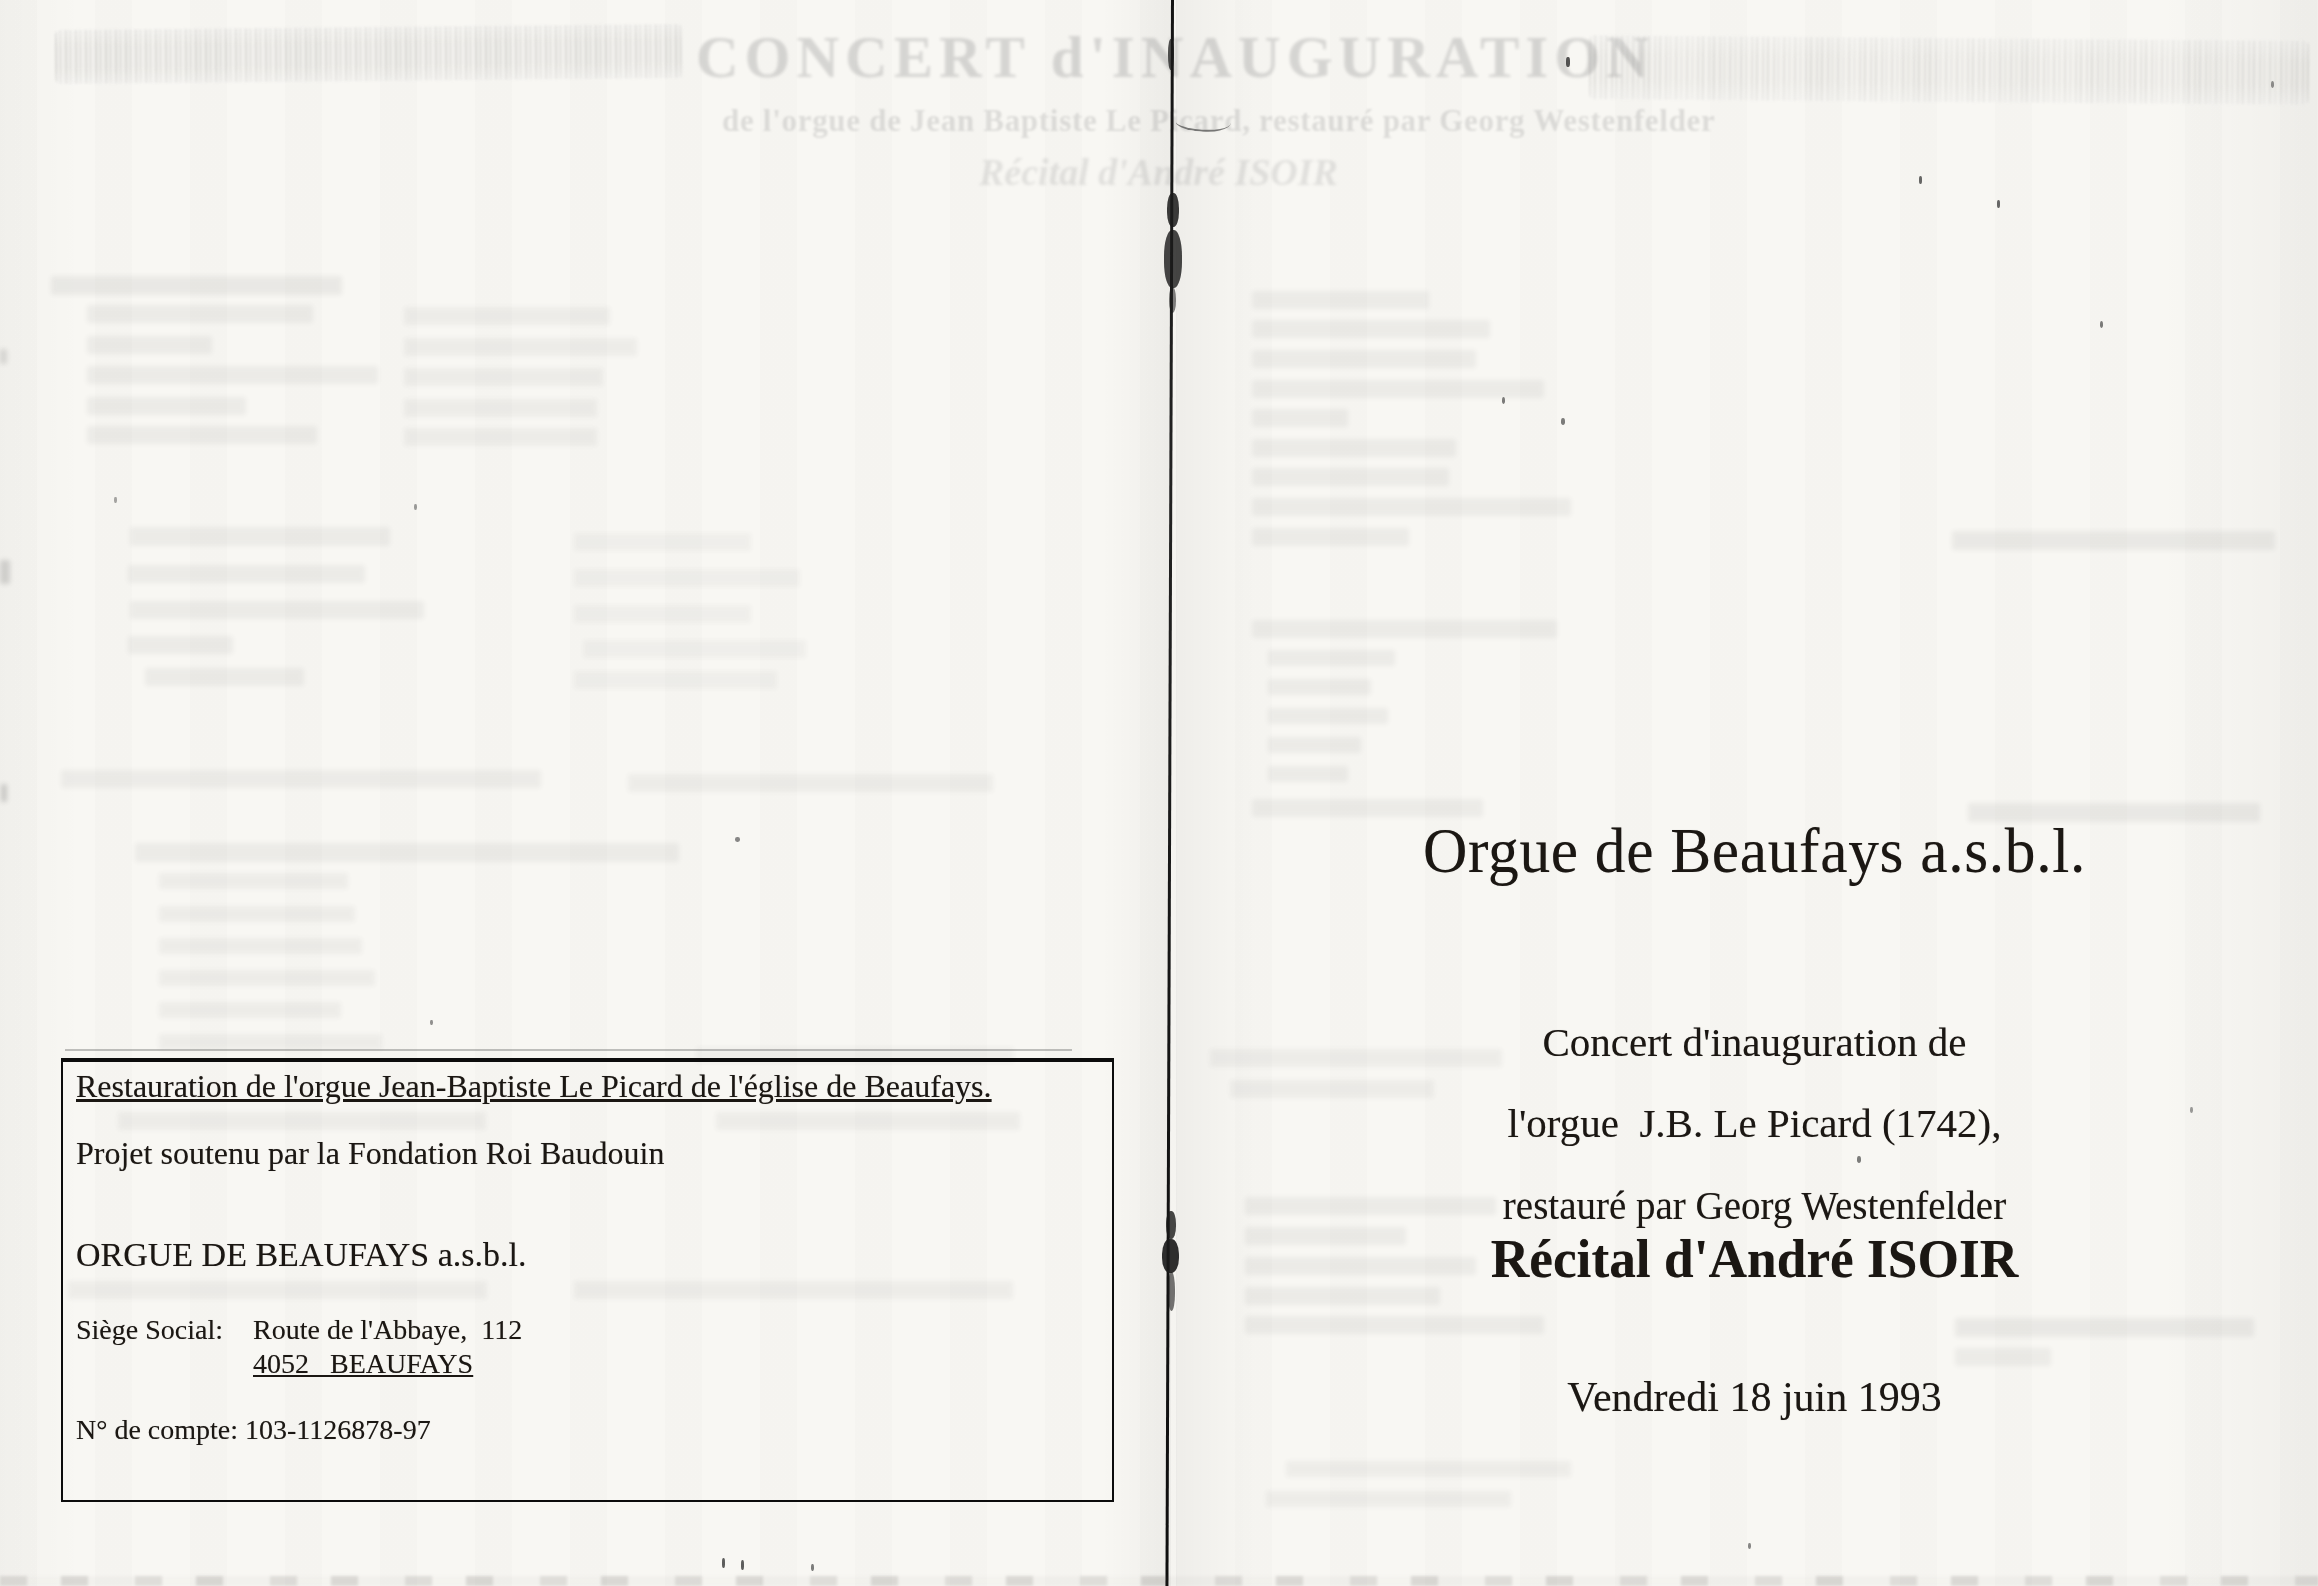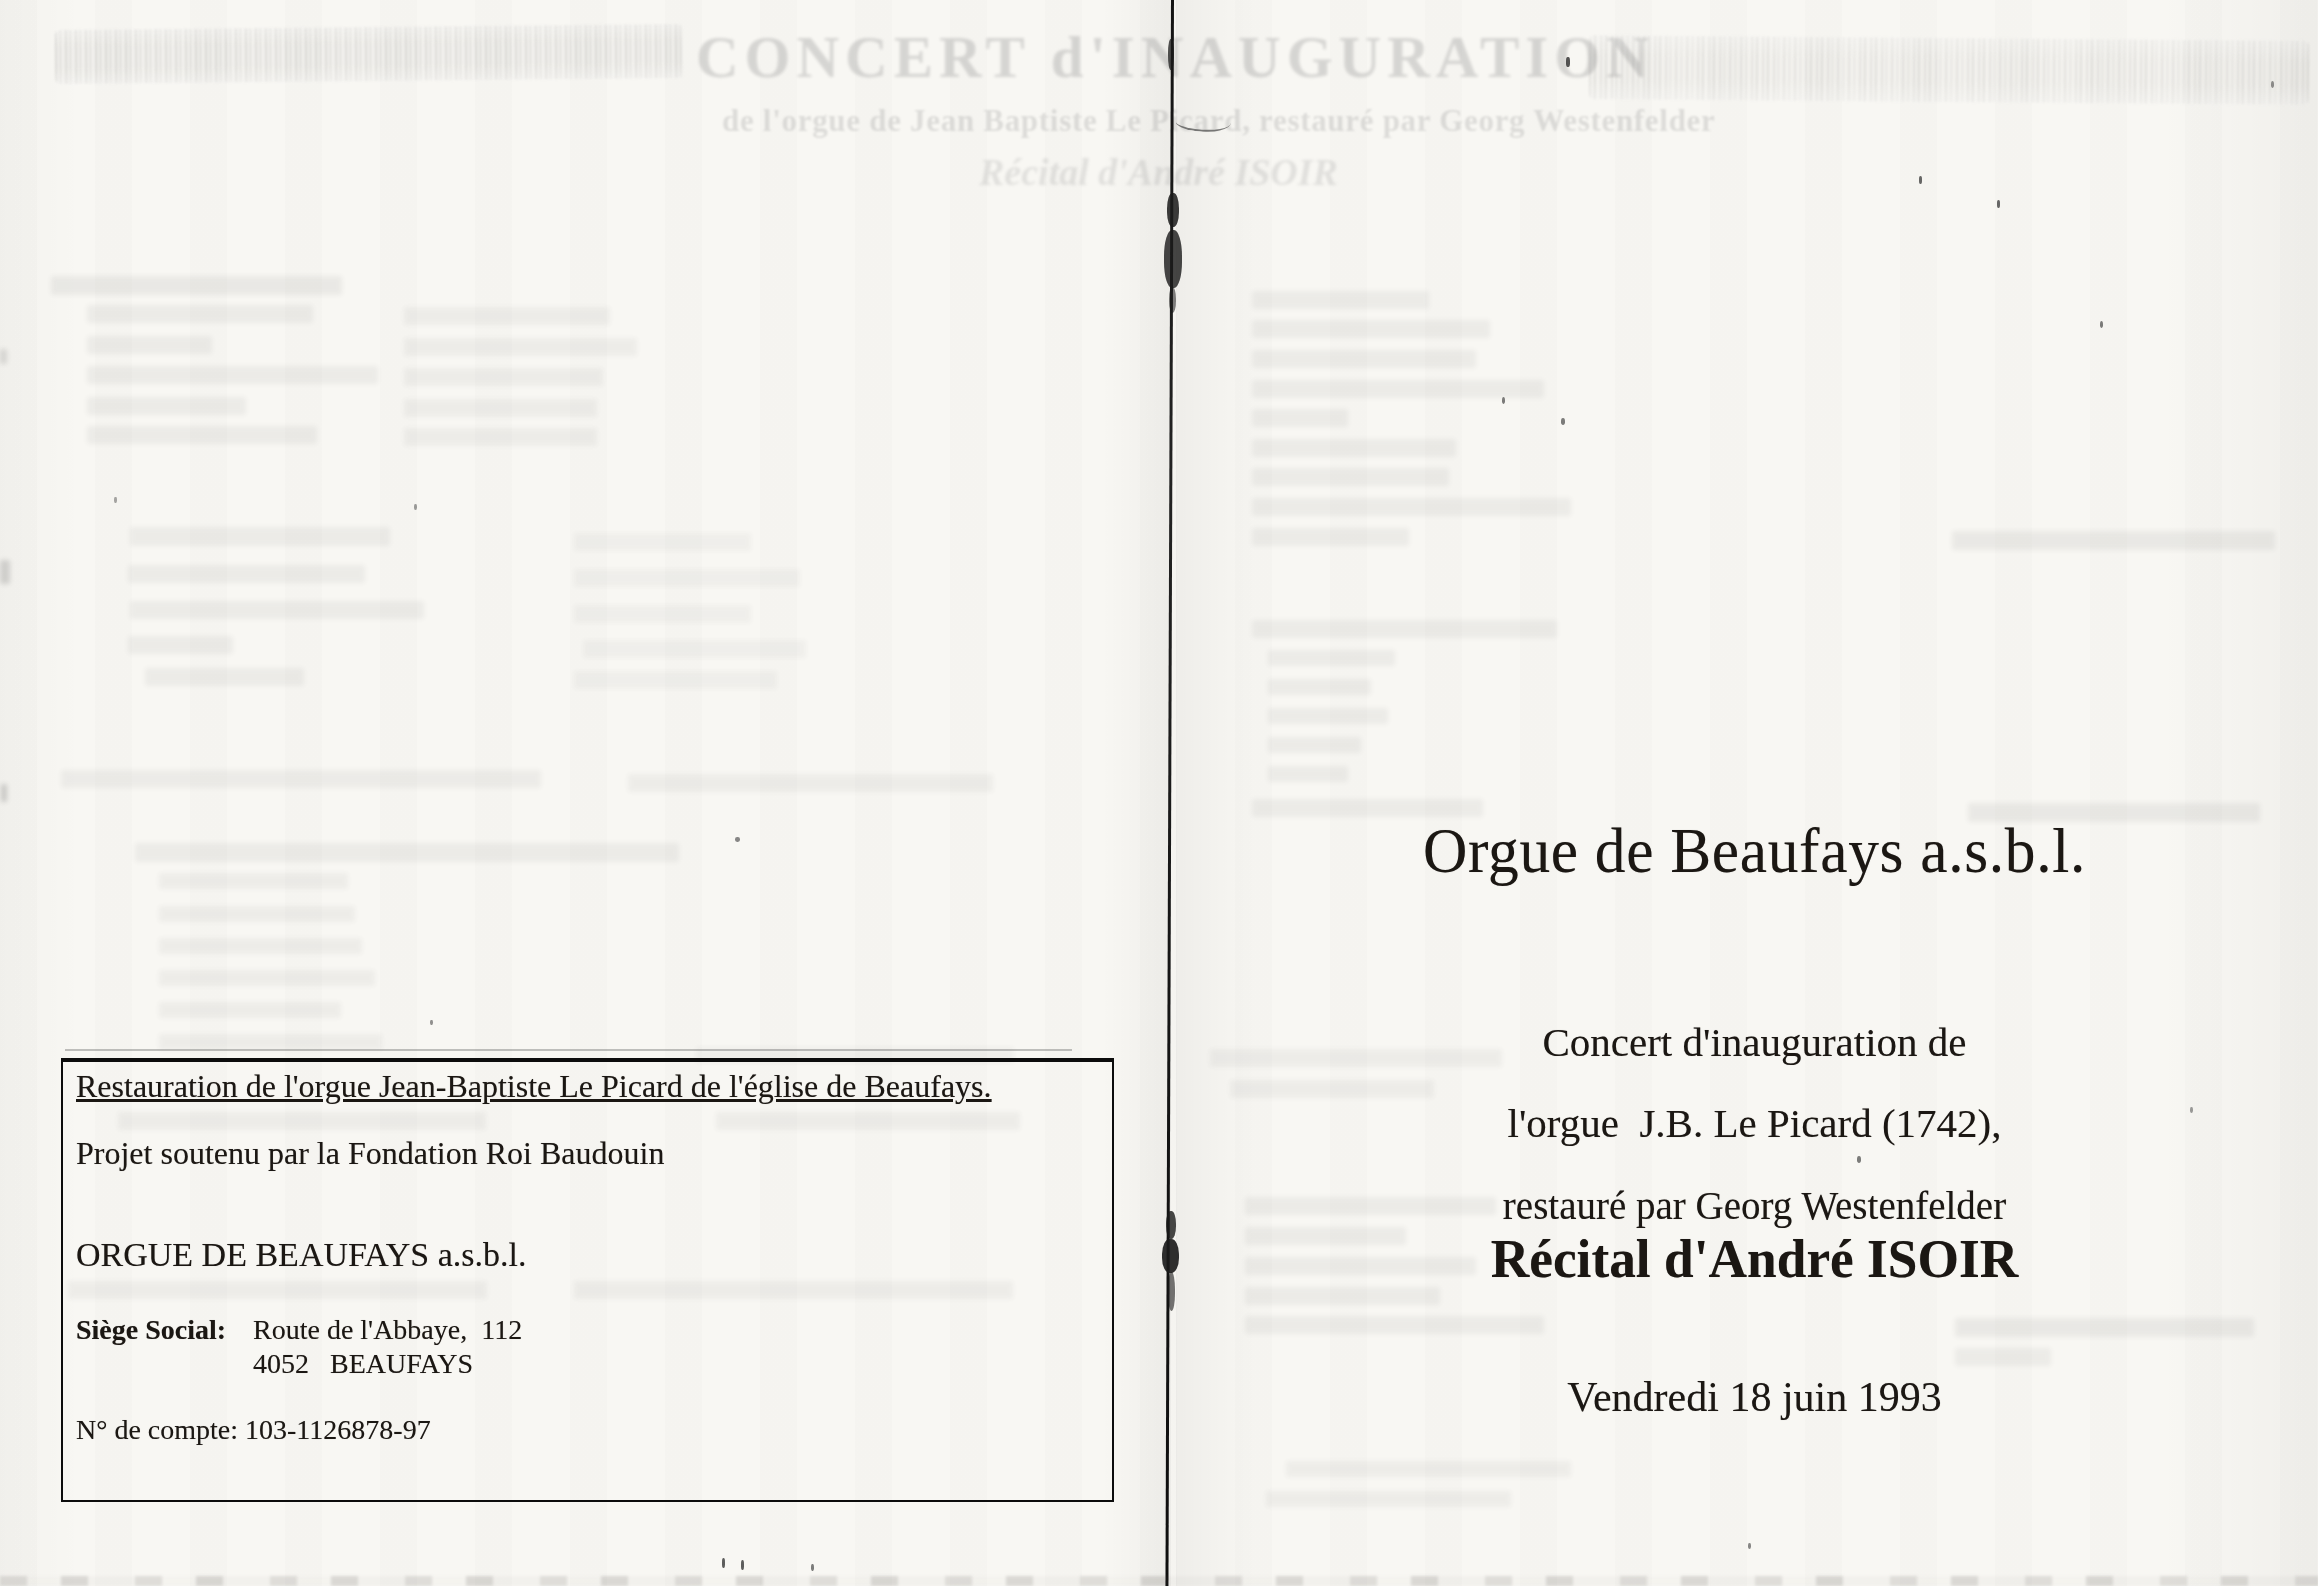--- a/index.html
+++ b/index.html
@@ -171,23 +171,23 @@
       <div class="fold-blob" style="left: 1166px; top: 1211px; width: 10px; height: 28px; opacity: 0.8;"></div>
       <div class="fold-blob" style="left: 1162px; top: 1239px; width: 17px; height: 34px; opacity: 0.9;"></div>
       <div class="fold-blob" style="left: 1168px; top: 1272px; width: 7.4px; height: 39px; opacity: 0.6;"></div>
     </div>
 
   <div class="box-topghost"></div>
   <div class="info-box"></div>
   <div class="line ink fs-big" style="left:76px;top:1070px;text-decoration:underline;">Restauration de l'orgue Jean-Baptiste Le Picard de l'église de Beaufays.</div>
   <div class="line ink fs-big" style="left:76px;top:1137px;">Projet soutenu par la Fondation Roi Baudouin</div>
   <div class="line ink fs-org" style="left:76px;top:1238px;">ORGUE DE BEAUFAYS a.s.b.l.</div>
-  <div class="line ink fs-small" style="left:76px;top:1316px;font-weight:bold;">Siège Social:</div>
+  <div class="line ink fs-small" style="left:76px;top:1316px;">Siège Social:</div>
   <div class="line ink fs-small" style="left:253px;top:1316px;">Route de l'Abbaye,  112</div>
-  <div class="line ink fs-small" style="left:253px;top:1350px;">4052   BEAUFAYS</div>
+  <div class="line ink fs-small" style="left:253px;top:1350px;text-decoration:underline;">4052   BEAUFAYS</div>
   <div class="line ink fs-small" style="left:76px;top:1416px;">N° de compte: 103-1126878-97</div>
 
   <div class="rp rp-title ink">Orgue de Beaufays a.s.b.l.</div>
   <div class="rp rp-sub1 ink">Concert d'inauguration de</div>
   <div class="rp rp-sub2 ink">l'orgue  J.B. Le Picard (1742),</div>
   <div class="rp rp-sub3 ink">restauré par Georg Westenfelder</div>
   <div class="rp rp-recital ink">Récital d'André ISOIR</div>
   <div class="rp rp-date ink">Vendredi 18 juin 1993</div>
 
   <div id="specks">

